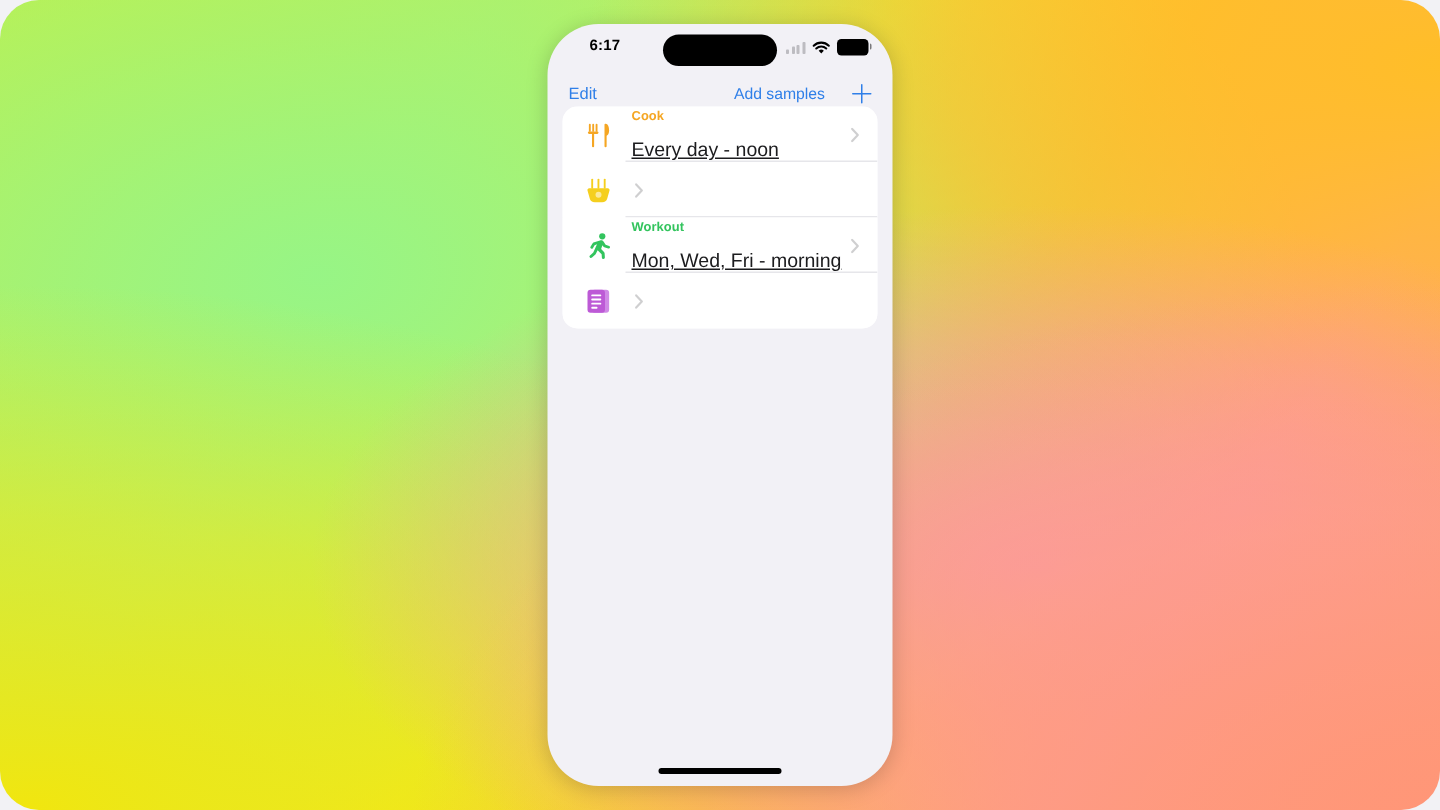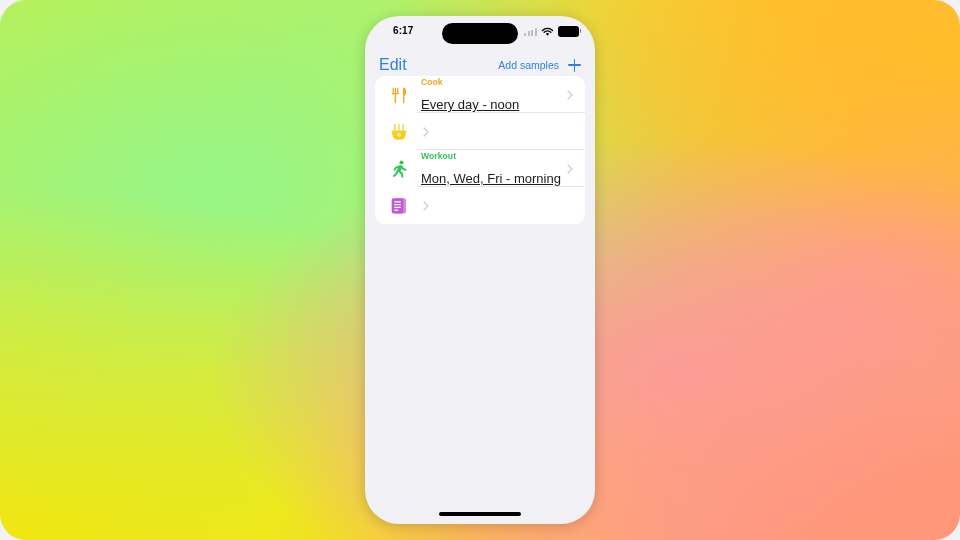--- a/index.html
+++ b/index.html
@@ -64,22 +64,22 @@
   .batt:after{
     content:""; position:absolute; right:-2.4px; top:3.2px;
     width:1.8px; height:4px; border-radius:0 1.5px 1.5px 0; background:#000; opacity:.5;
   }
 
   
   .navbar{
     display:flex; align-items:center; justify-content:space-between;
     padding:6px 14px 2px 14px;
   }
-  .nav-left{ font-size:16px; color:#2f7fe8; }
-  .nav-right{ display:flex; align-items:center; gap:9px; }
+  .nav-left{ font-size:11px; color:#2f7fe8; }
+  .nav-right{ display:flex; align-items:center; gap:18px; }
   .nav-add{ font-size:10.5px; color:#2f7fe8; }
   .plus{ width:13px; height:13px; position:relative; }
   .plus:before,.plus:after{
     content:""; position:absolute; background:#2f7fe8; border-radius:1px;
   }
   .plus:before{ left:0; top:5.7px; width:13px; height:1.6px; }
   .plus:after{ top:0; left:5.7px; height:13px; width:1.6px; }
 
   .largetitle{
     padding:4px 16px 10px 16px;

